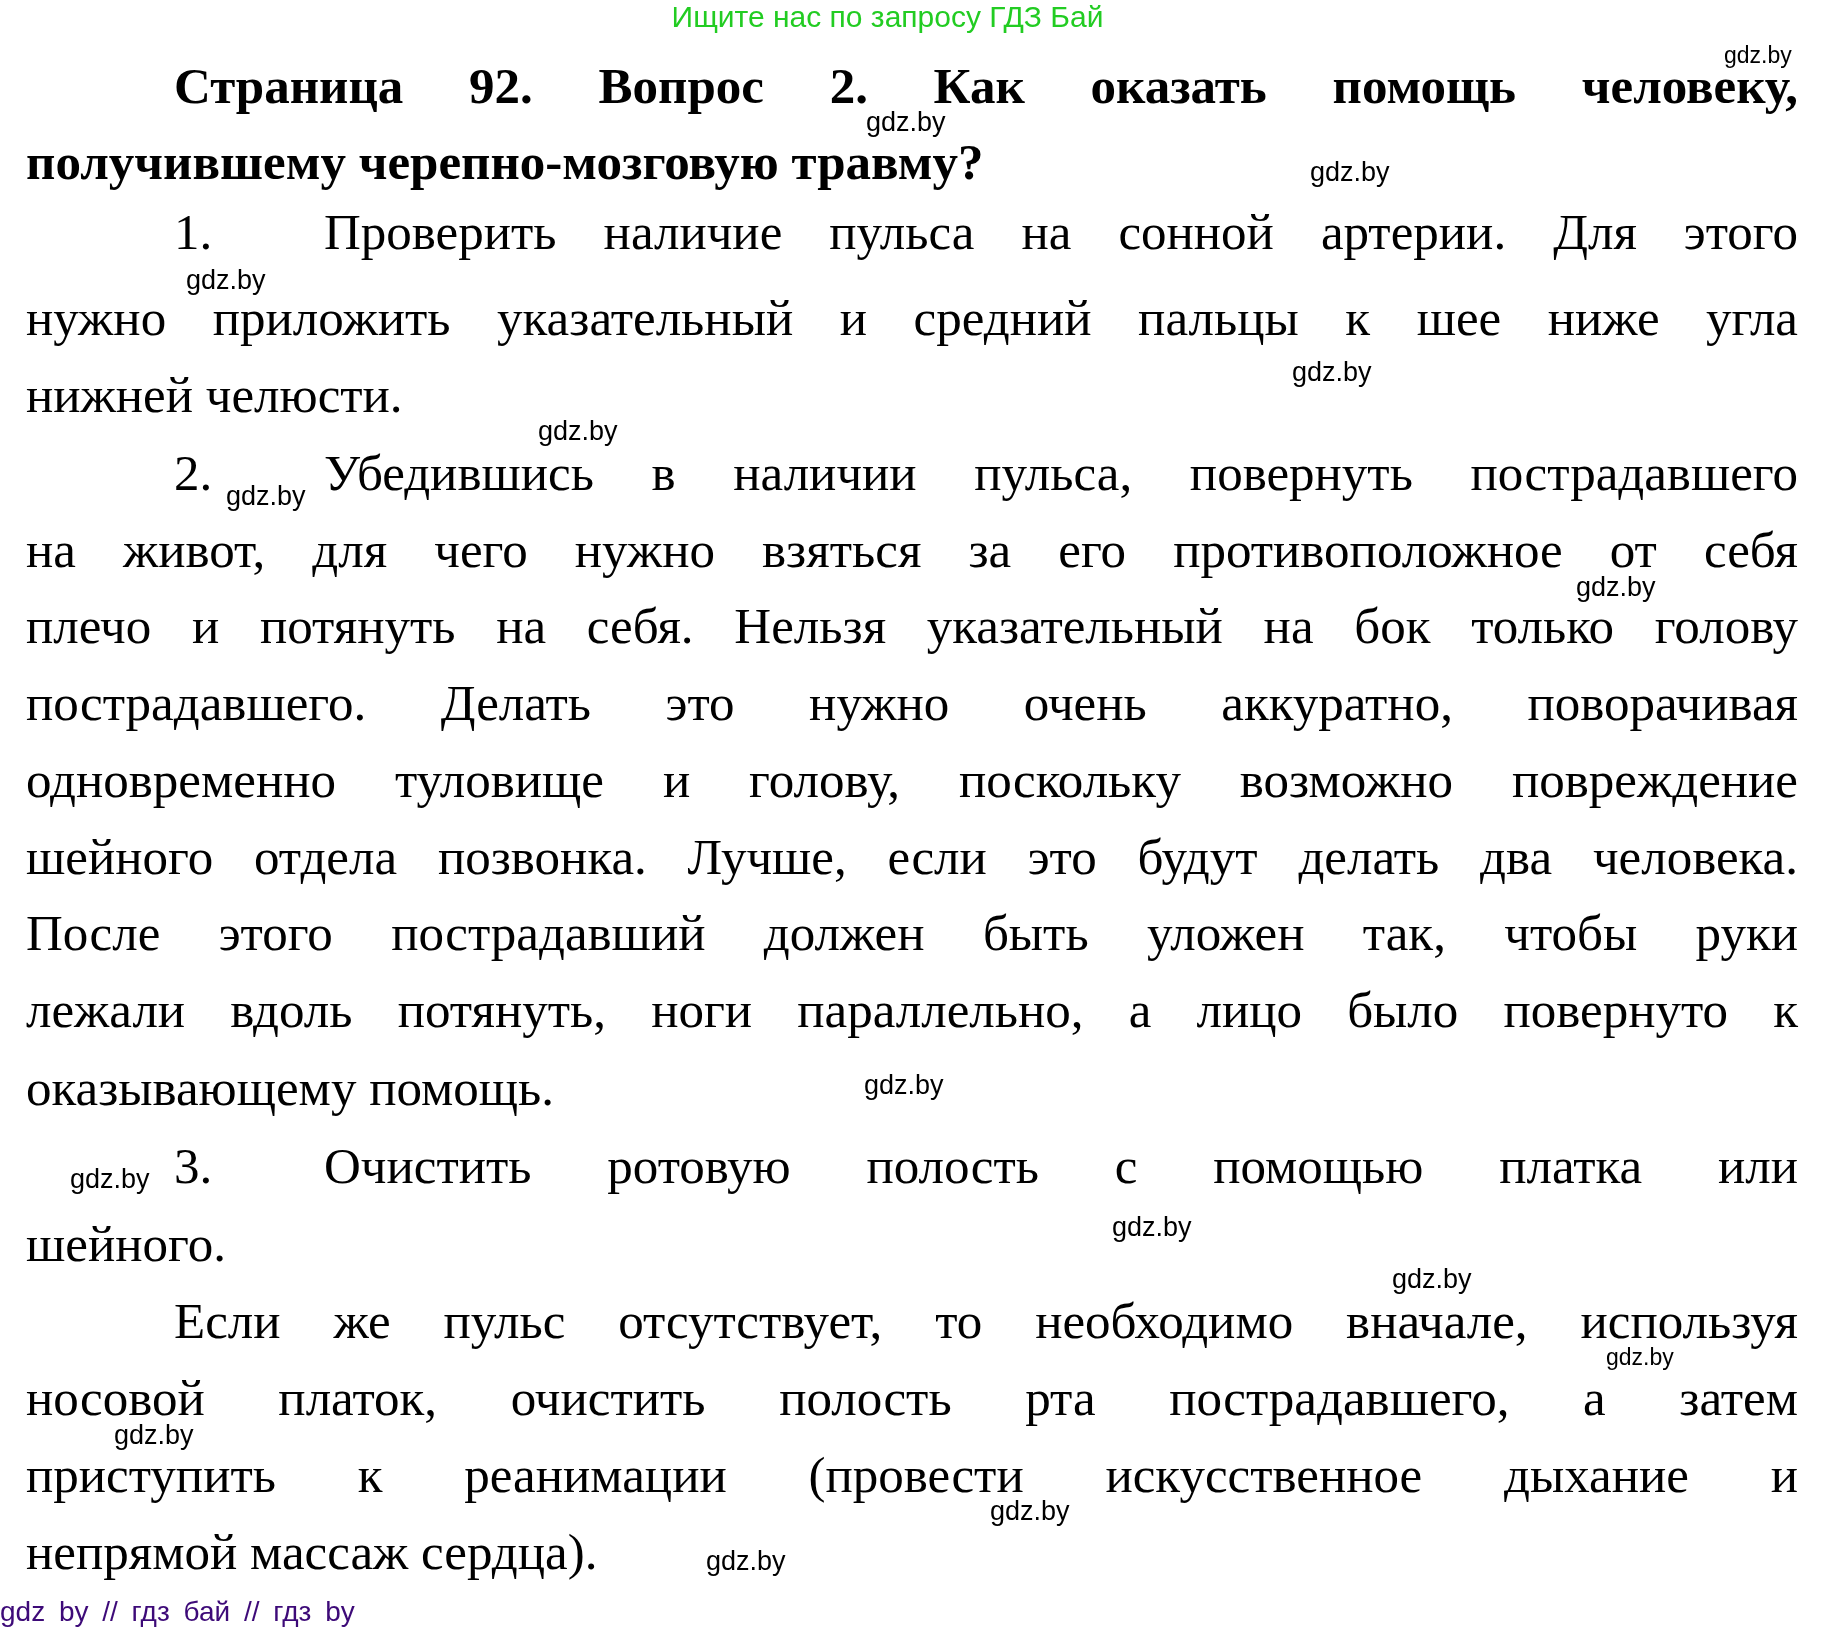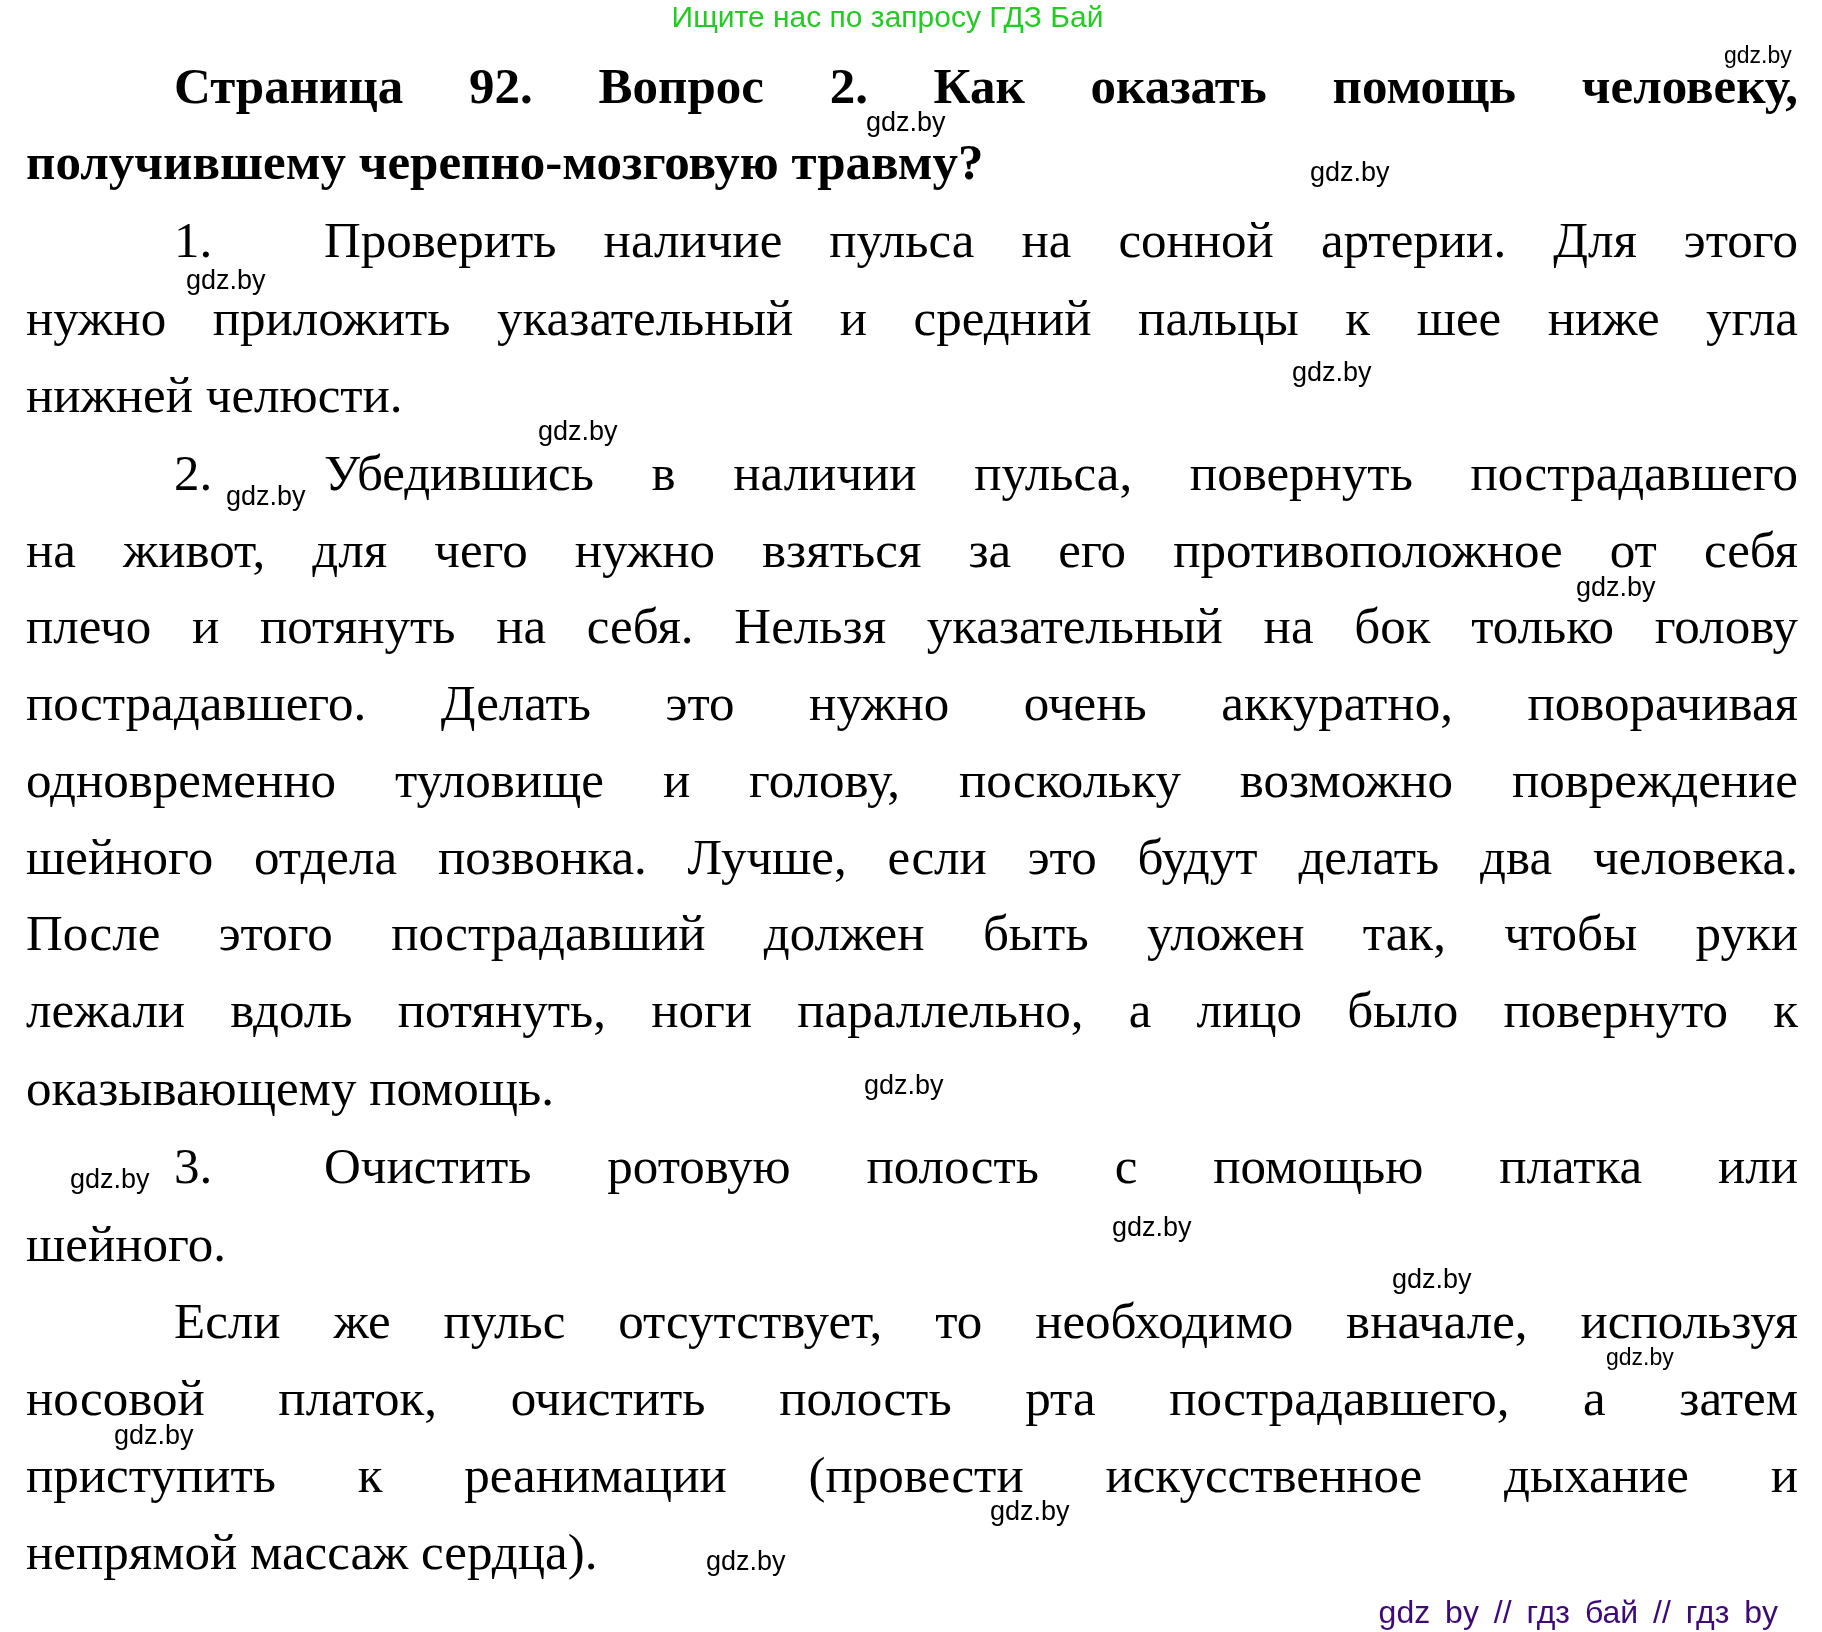--- a/index.html
+++ b/index.html
@@ -4,34 +4,34 @@
 <style>
   html, body { margin:0; padding:0; background:#ffffff; }
   body { width:1822px; height:1632px; position:relative; overflow:hidden; }
   .top-banner { position:absolute; left:0; width:1775px; top:0; text-align:center;
     font-family:"Liberation Sans", sans-serif; font-size:30px; color:#22cc22; line-height:34px; }
   .line { position:absolute; left:26px; width:1772px; font-family:"Liberation Serif", serif;
     font-size:51px; color:#000; line-height:60px; white-space:nowrap; }
   .just { text-align:justify; text-align-last:justify; }
   .bold { font-weight:bold; }
   .wm { position:absolute; font-family:"Liberation Sans", sans-serif; font-size:27px; color:#000; line-height:30px; }
-  .footer { position:absolute; left:0; width:1778px; top:1594px; text-align:right;
-    font-family:"Liberation Sans", sans-serif; font-size:32px; color:#3d0a78; line-height:36px; word-spacing:6px; }
+  .footer { position:absolute; left:0; width:1778px; top:1594px; text-align:left;
+    font-family:"Liberation Sans", sans-serif; font-size:28px; color:#3d0a78; line-height:36px; word-spacing:6px; }
 </style>
 </head>
 <body>
 
 <div class="top-banner">Ищите нас по запросу ГДЗ Бай</div>
 
 <div class="line bold just" style="top:56px;">
   <span style="display:inline-block;width:148px;"></span><span>Страница 92. Вопрос 2. Как оказать помощь человеку,</span>
 </div>
 <div class="line bold" style="top:132px;">получившему черепно-мозговую травму?</div>
 
-<div class="line just" style="top:210px;">
+<div class="line just" style="top:202px;">
   <span style="display:inline-block;width:148px;"></span><span style="display:inline-block;width:150px;">1.</span><span>Проверить наличие пульса на сонной артерии. Для этого</span>
 </div>
 <div class="line just" style="top:288px;">нужно приложить указательный и средний пальцы к шее ниже угла</div>
 <div class="line" style="top:365px;">нижней челюсти.</div>
 
 <div class="line just" style="top:443px;">
   <span style="display:inline-block;width:148px;"></span><span style="display:inline-block;width:150px;">2.</span><span>Убедившись в наличии пульса, повернуть пострадавшего</span>
 </div>
 <div class="line just" style="top:520px;">на живот, для чего нужно взяться за его противоположное от себя</div>
 <div class="line just" style="top:596px;">плечо и потянуть на себя. Нельзя указательный на бок только голову</div>

